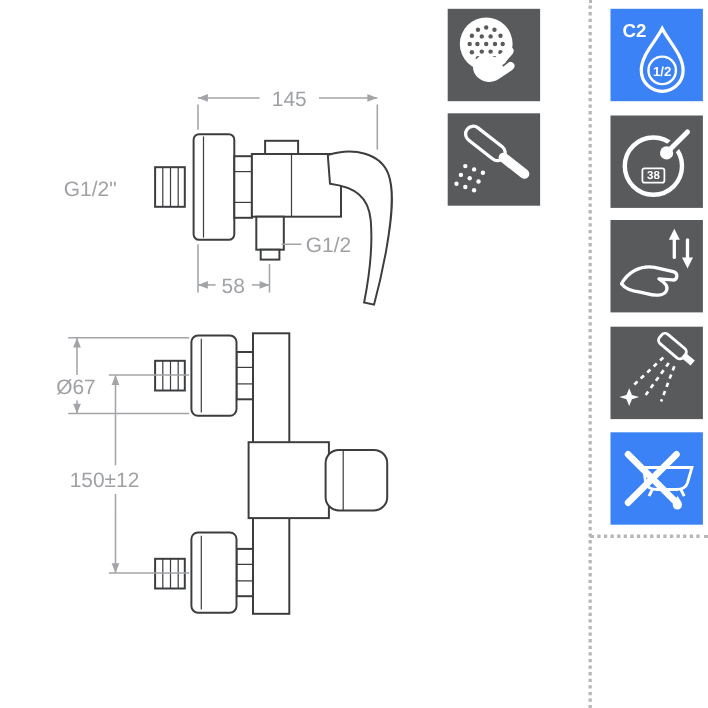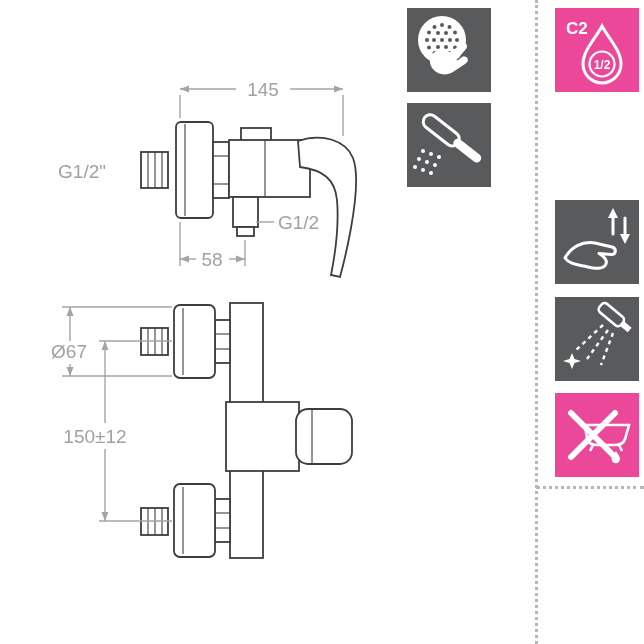--- a/index.html
+++ b/index.html
@@ -12,21 +12,21 @@
   
   .ol      { stroke:#3c3d3f; stroke-width:1.8; fill:#ffffff; }
   .ol-thin { stroke:#3c3d3f; stroke-width:1.1; fill:none; }
   .dl      { stroke:#a2a4a7; stroke-width:1.4; fill:none; }
   .da      { fill:#a2a4a7; stroke:none; }
   .dim-text{ font-family:"Liberation Sans", sans-serif; font-size:19px; fill:#9fa1a4; }
 
   
   .tile { position:absolute; width:84px; height:84px; }
   .tile.gray { background:#595a5c; }
-  .tile.navy { background:#ec4899; }
+  .tile.navy { background:#3b82f6; }
   .tile svg { display:block; width:84px; height:84px; }
 
   .divider-v {
     position:absolute; left:535px; top:0; height:644px; width:0;
     border-left:3px dotted #b5b7b9;
   }
   .divider-h {
     position:absolute; left:536px; top:486px; width:108px; height:0;
     border-top:3px dotted #b5b7b9;
   }
@@ -186,20 +186,30 @@
 
   <div class="tile navy" style="left:555px; top:8px;">
     <svg viewBox="0 0 84 84">
       <text x="11" y="26" font-size="17" font-weight="bold" fill="#ffffff">C2</text>
       <path d="M47 18 C53 30 66 42 66 56 A19 19 0 1 1 28 56 C28 42 41 30 47 18 Z" fill="none" stroke="#ffffff" stroke-width="3"></path>
       <circle cx="47" cy="56" r="12.5" fill="none" stroke="#ffffff" stroke-width="2.2"></circle>
       <text x="47" y="61" font-size="12" font-weight="bold" fill="#ffffff" text-anchor="middle">1/2</text>
     </svg>
   </div>
 
+  <div class="tile gray" style="left:555px; top:105px;">
+    <svg viewBox="0 0 84 84">
+      <circle cx="39" cy="46" r="26" fill="none" stroke="#ffffff" stroke-width="4"></circle>
+      <line x1="50" y1="35" x2="70" y2="15" stroke="#595a5c" stroke-width="11"></line>
+      <line x1="52" y1="33" x2="70" y2="15" stroke="#ffffff" stroke-width="4.5" stroke-linecap="round"></line>
+      <circle cx="51" cy="34" r="6" fill="#ffffff"></circle>
+      <rect x="29" y="48" width="20" height="13" rx="2" fill="none" stroke="#ffffff" stroke-width="1.6"></rect>
+      <text x="39" y="58" font-size="10.5" font-weight="bold" fill="#ffffff" text-anchor="middle">38</text>
+    </svg>
+  </div>
 
   <div class="tile gray" style="left:555px; top:200px;">
     <svg viewBox="0 0 84 84">
       <g stroke="#ffffff" stroke-width="3" fill="none" stroke-linecap="round" stroke-linejoin="round">
         <line x1="58" y1="34" x2="58" y2="14"></line>
         <line x1="70" y1="18" x2="70" y2="38"></line>
         <path d="M10 58 C16 47 27 41 40 43 L57 47 C62 48.5 61 55 56 54.5 L44 53.5 C50 57 53 61 50.5 65 C48 69 40 69 33 67 C24 64.5 15 65 10 58 Z"></path>
       </g>
       <polygon points="58,8 53,18 63,18" fill="#ffffff"></polygon>
       <polygon points="70,44 65,34 75,34" fill="#ffffff"></polygon>

